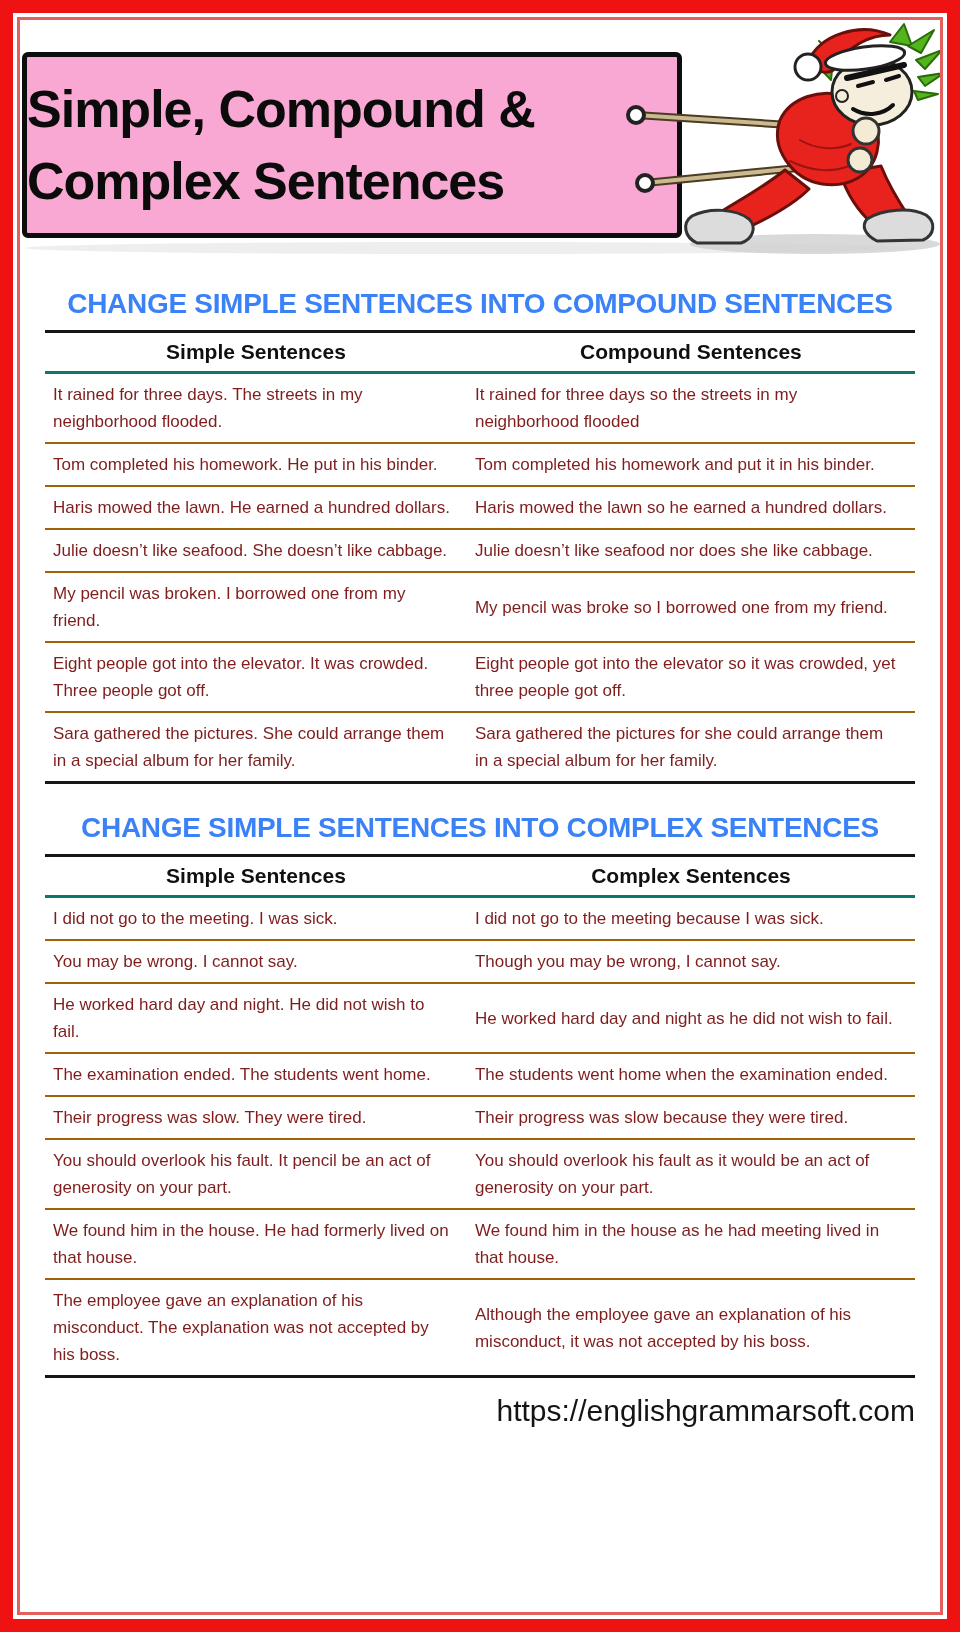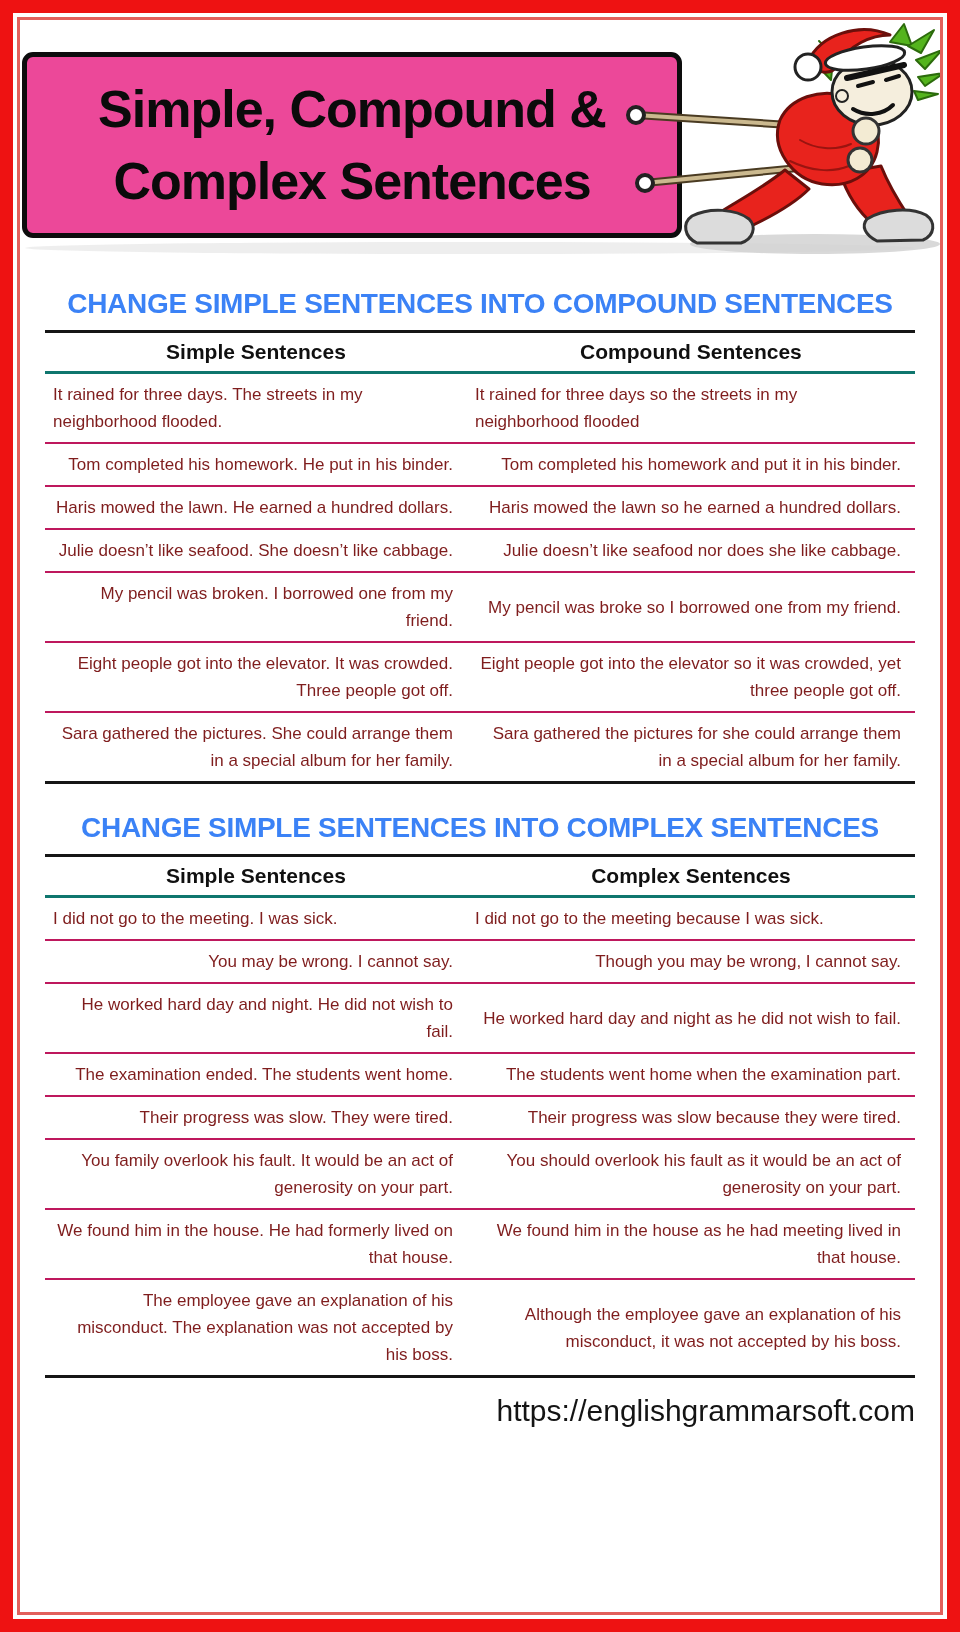--- a/index.html
+++ b/index.html
@@ -22,25 +22,25 @@
     border:3px solid #e2605c;
     background:#ffffff;
     overflow:hidden;
   }
   
   .hero { position:relative; height:240px; }
   .title-box {
     position:absolute; left:2px; top:32px;
     width:660px; height:186px;
     box-sizing:border-box;
-    background:#ec4899;
+    background:#f9a8d4;
     border:5px solid #0d0d0d;
-    border-radius:11px;
+    border-radius:6px;
     display:flex; flex-direction:column;
-    align-items:center; justify-content:center;
+    justify-content:center;
     z-index:1;
   }
   .title-line {
     font-size:52px; font-weight:bold; color:#0b0b0b;
     line-height:72px; letter-spacing:-1px; white-space:nowrap;
   }
   .hero-art { position:absolute; left:0; top:0; width:920px; height:240px; z-index:2; pointer-events:none; }
   
   main { padding:0 25px; }
   .section-heading {
@@ -65,21 +65,21 @@
     text-align:center;
     border-bottom:3px solid #0f766e;
   }
   table.sentence-table td {
     font-size:17px; line-height:27px;
     color:#7f1d1d;
     padding:7px 14px 7px 8px;
     vertical-align:middle;
     text-align:left;
   }
-  table.sentence-table tbody tr + tr td { border-top:2px solid #be185d;text-align:right; }
+  table.sentence-table tbody tr + tr td { border-top:2px solid #a16207; }
   
   .site-footer {
     text-align:right;
     font-size:30px;
     color:#141414;
     margin-top:16px;
   }
 </style>
 </head>
 <body>
@@ -223,28 +223,28 @@
             <tr>
               <td>You may be wrong. I cannot say.</td>
               <td>Though you may be wrong, I cannot say.</td>
             </tr>
             <tr>
               <td>He worked hard day and night. He did not wish to fail.</td>
               <td>He worked hard day and night as he did not wish to fail.</td>
             </tr>
             <tr>
               <td>The examination ended. The students went home.</td>
-              <td>The students went home when the examination part.</td>
+              <td>The students went home when the examination ended.</td>
             </tr>
             <tr>
               <td>Their progress was slow. They were tired.</td>
               <td>Their progress was slow because they were tired.</td>
             </tr>
             <tr>
-              <td>You family overlook his fault. It would be an act of generosity on your part.</td>
+              <td>You should overlook his fault. It pencil be an act of generosity on your part.</td>
               <td>You should overlook his fault as it would be an act of generosity on your part.</td>
             </tr>
             <tr>
               <td>We found him in the house. He had formerly lived on that house.</td>
               <td>We found him in the house as he had meeting lived in that house.</td>
             </tr>
             <tr>
               <td>The employee gave an explanation of his misconduct. The explanation was not accepted by his boss.</td>
               <td>Although the employee gave an explanation of his misconduct, it was not accepted by his boss.</td>
             </tr>

